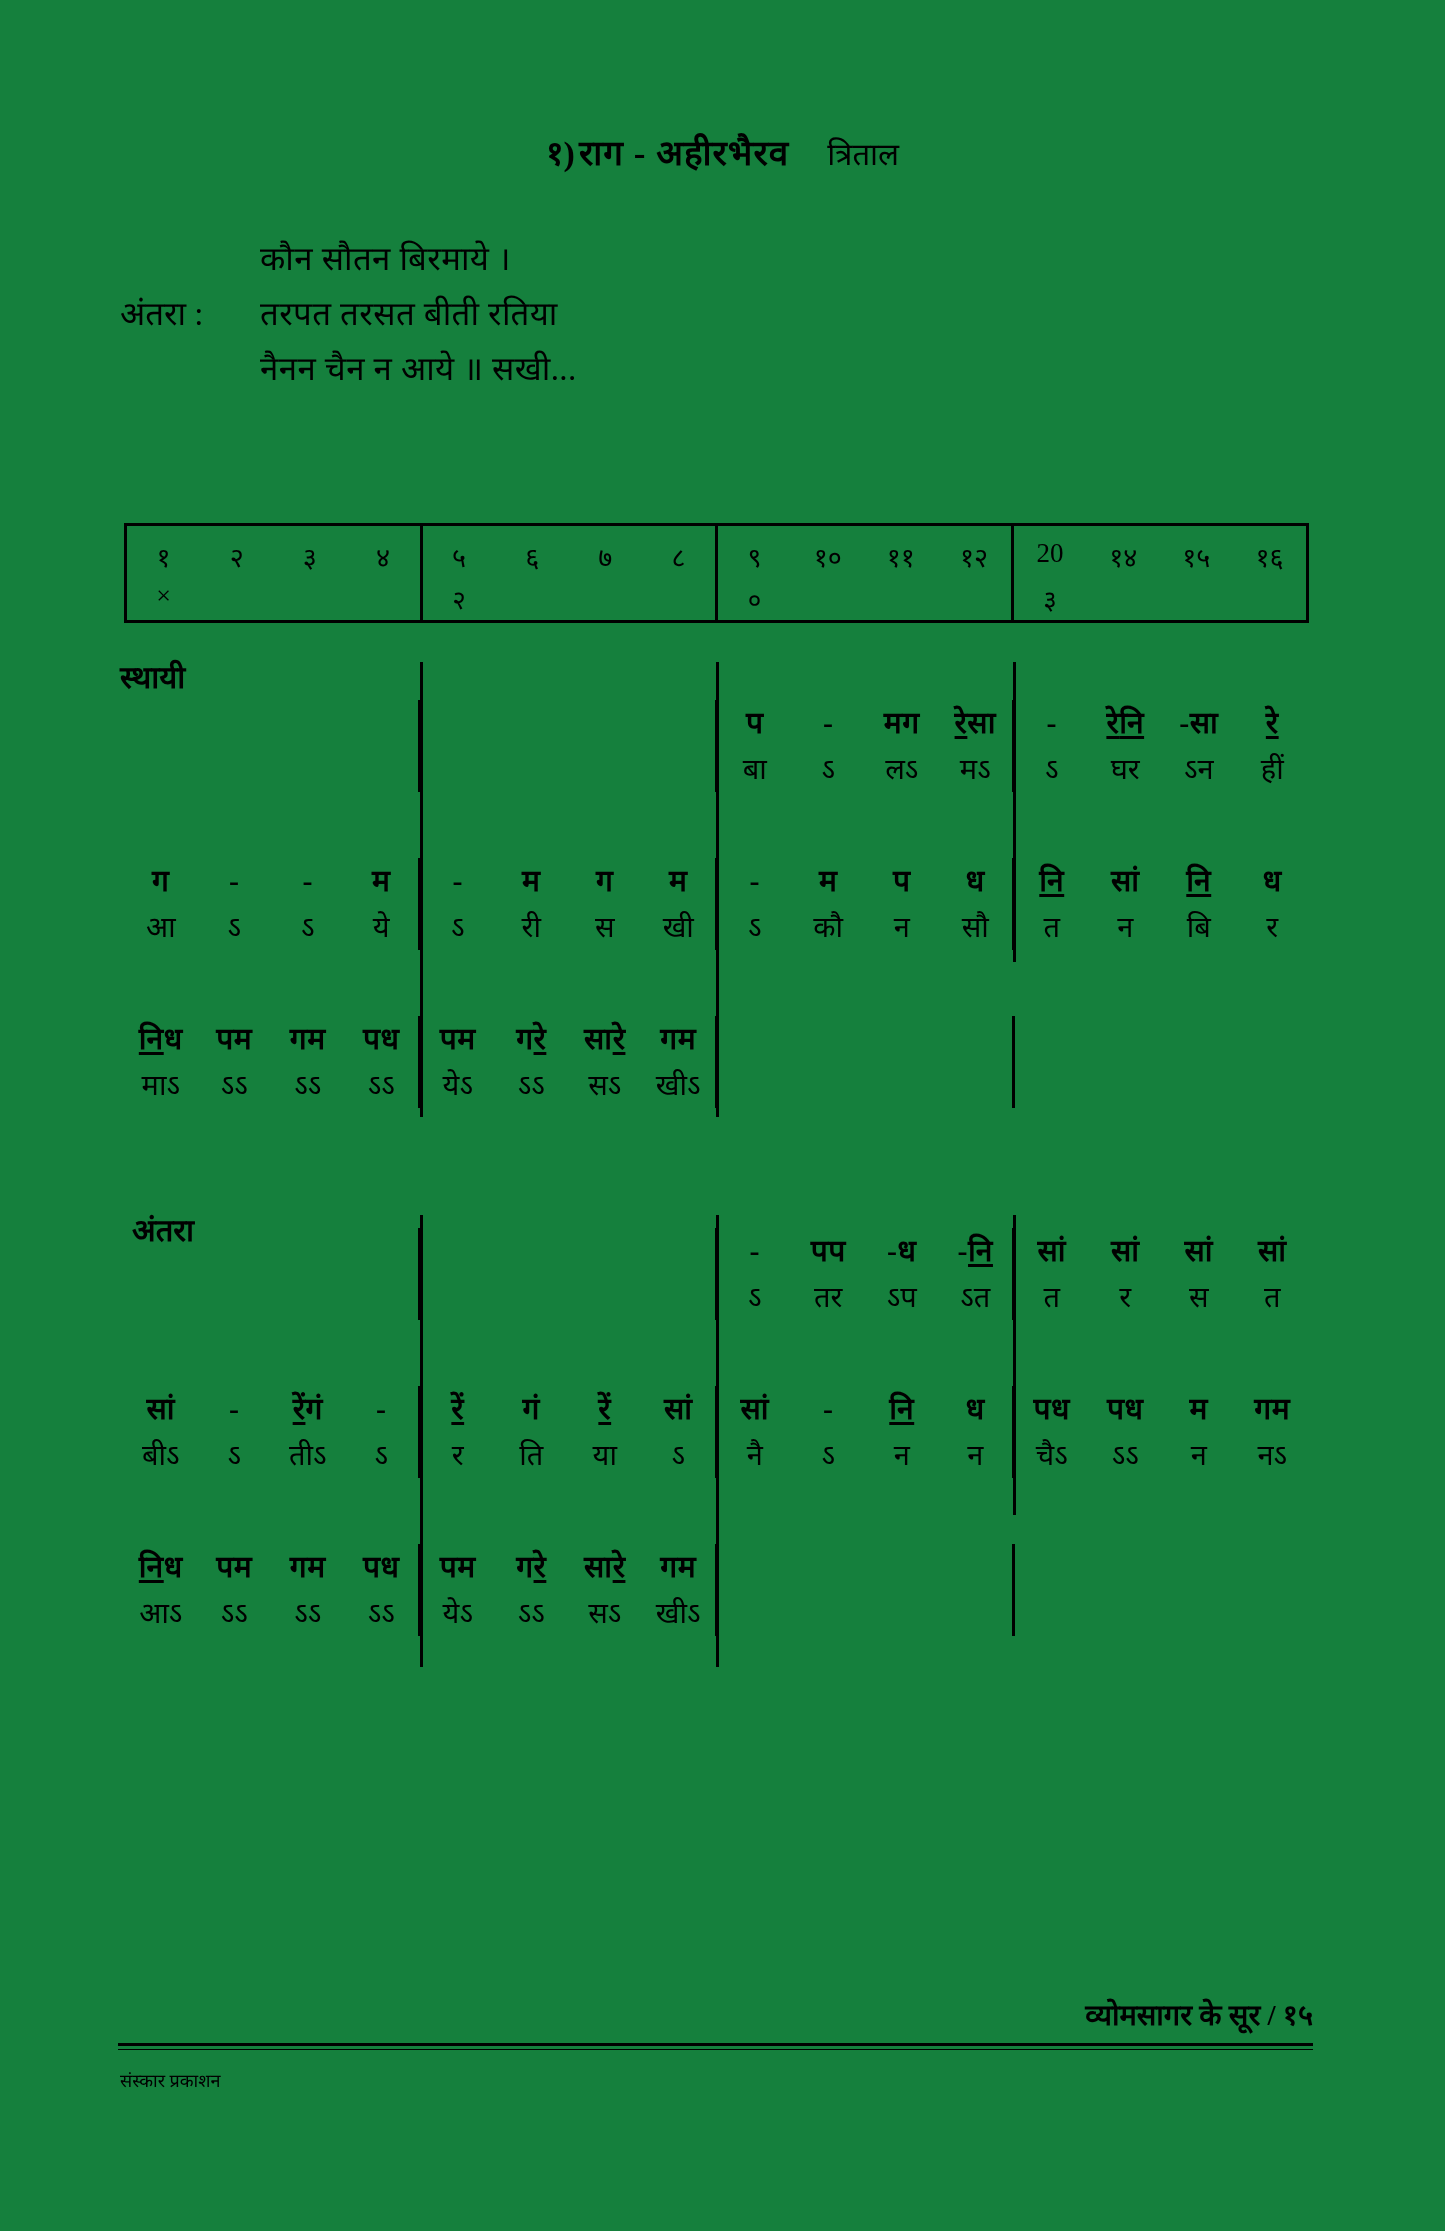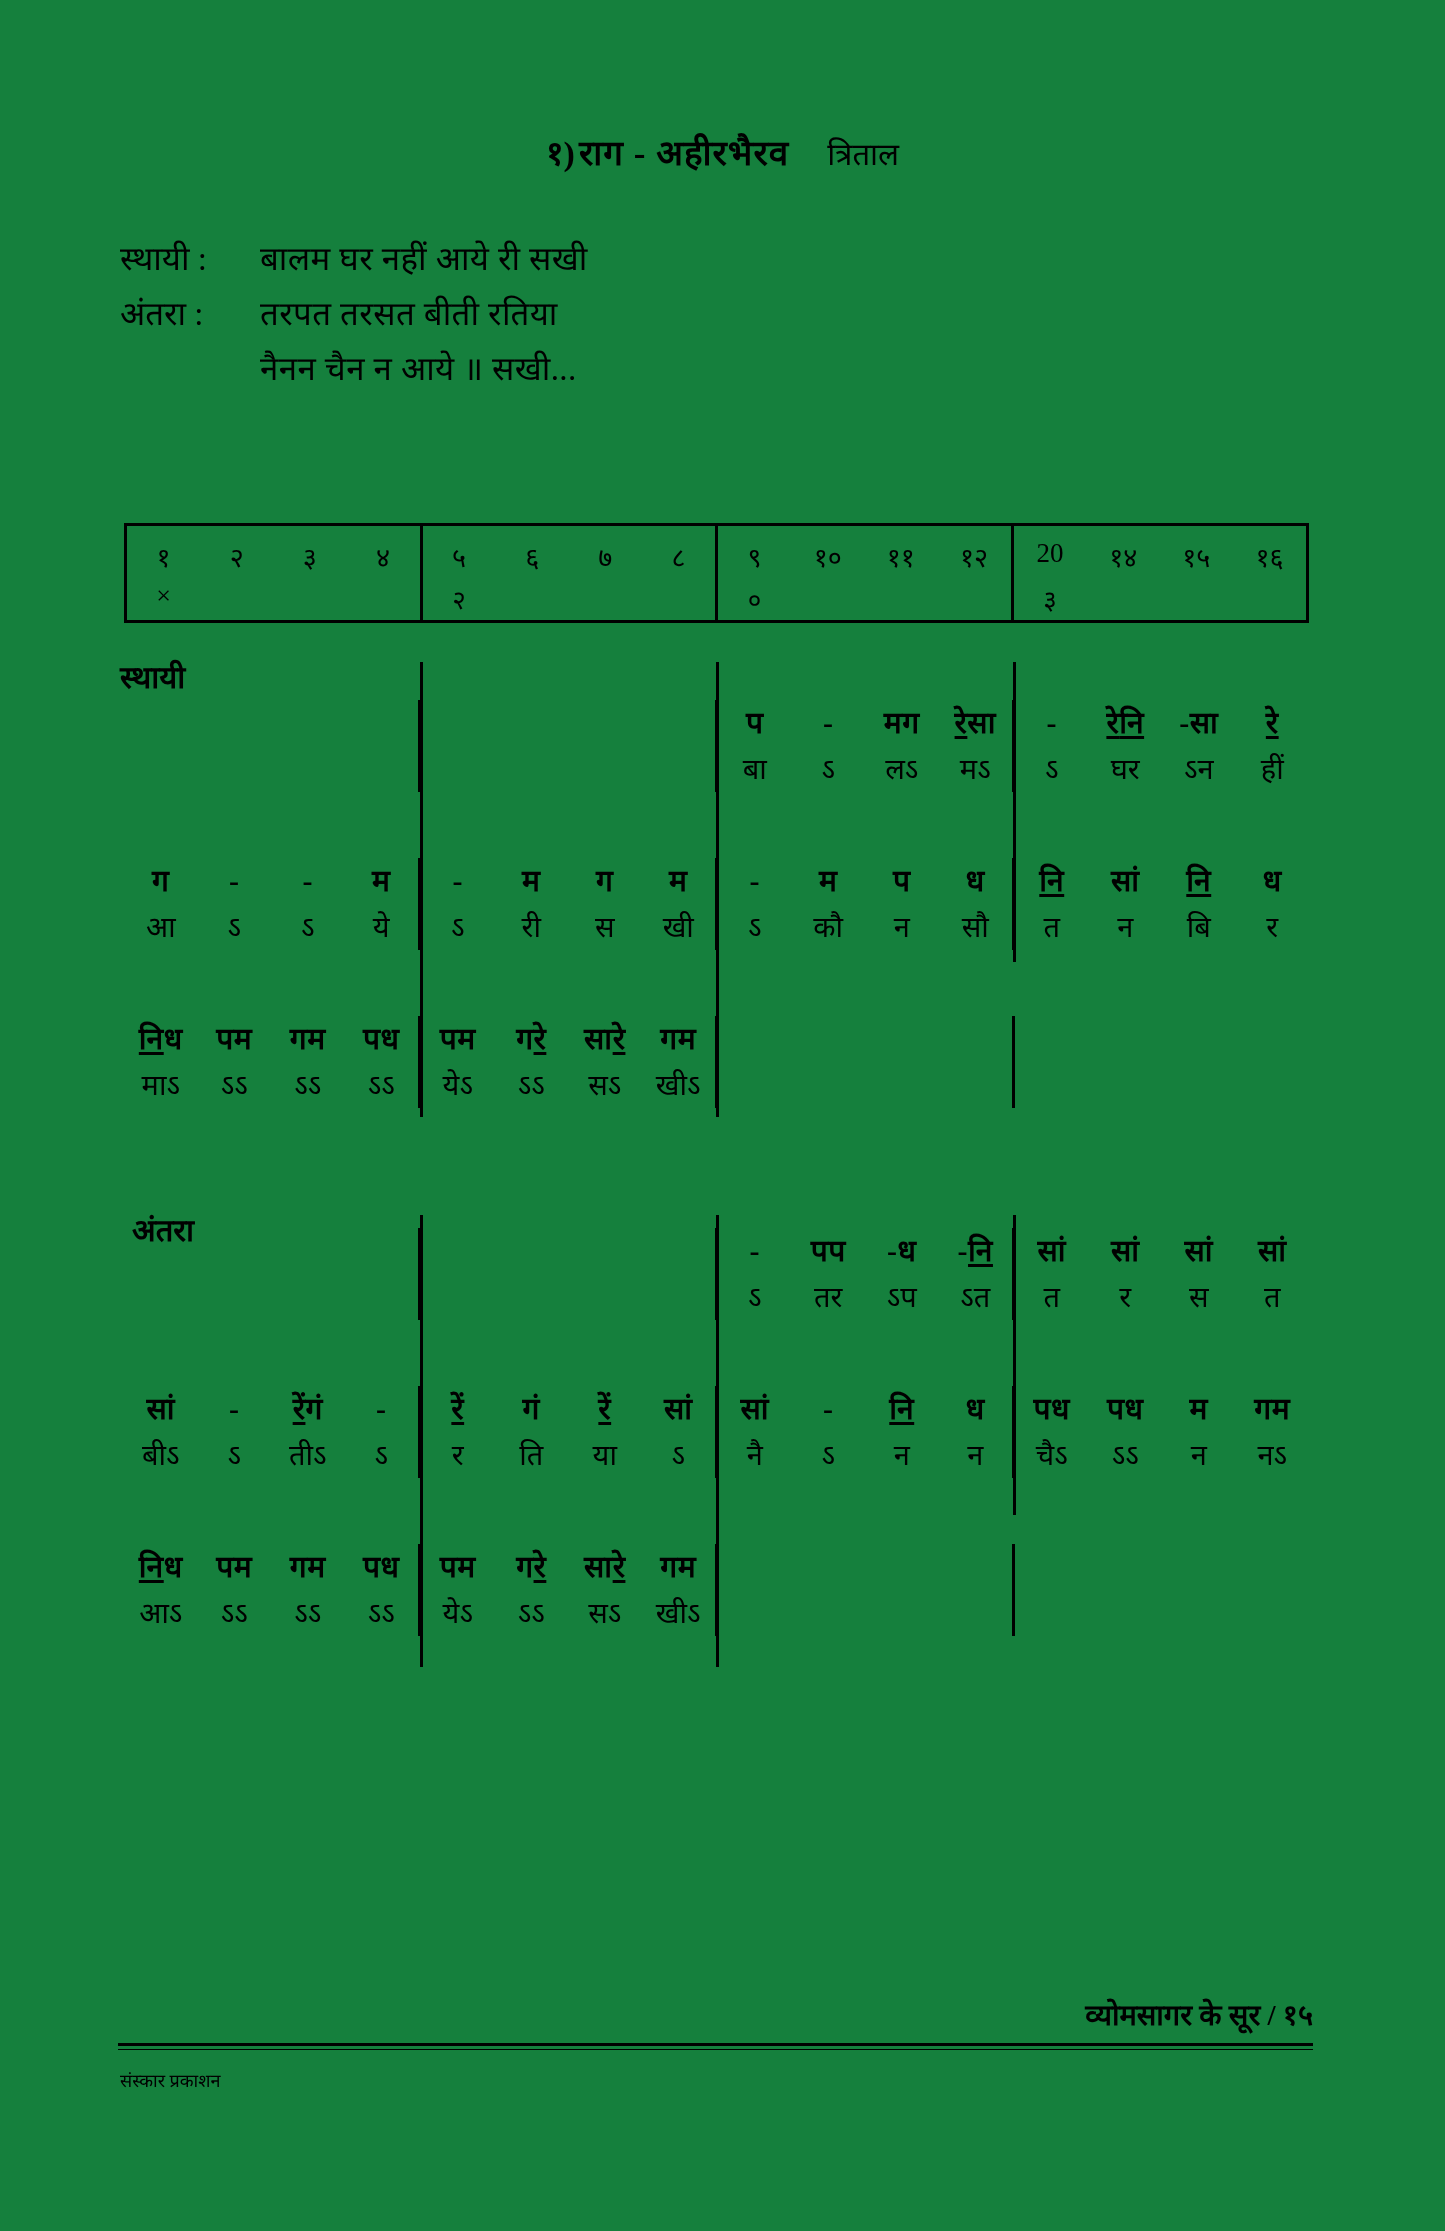--- a/index.html
+++ b/index.html
@@ -202,22 +202,22 @@
 <div class="page">
 
   <div class="title-row">
     <span class="title-num">१)</span>
     <span class="title-main">राग - अहीरभैरव</span>
     <span class="title-tala">त्रिताल</span>
   </div>
 
   <div class="lyrics" id="lyrics-block">
       <div class="lyric-line">
-        <span class="lyric-label">स्थायी :</span>
-        <span class="lyric-text">बालम घर नहीं आये री सखी</span>
+        <span class="lyric-label"></span>
+        <span class="lyric-text">कौन सौतन बिरमाये ।</span>
       </div>
       <div class="lyric-line">
         <span class="lyric-label">अंतरा :</span>
         <span class="lyric-text">तरपत तरसत बीती रतिया</span>
       </div>
       <div class="lyric-line">
         <span class="lyric-label"></span>
         <span class="lyric-text">नैनन चैन न आये ॥ सखी...</span>
       </div>
     </div>

